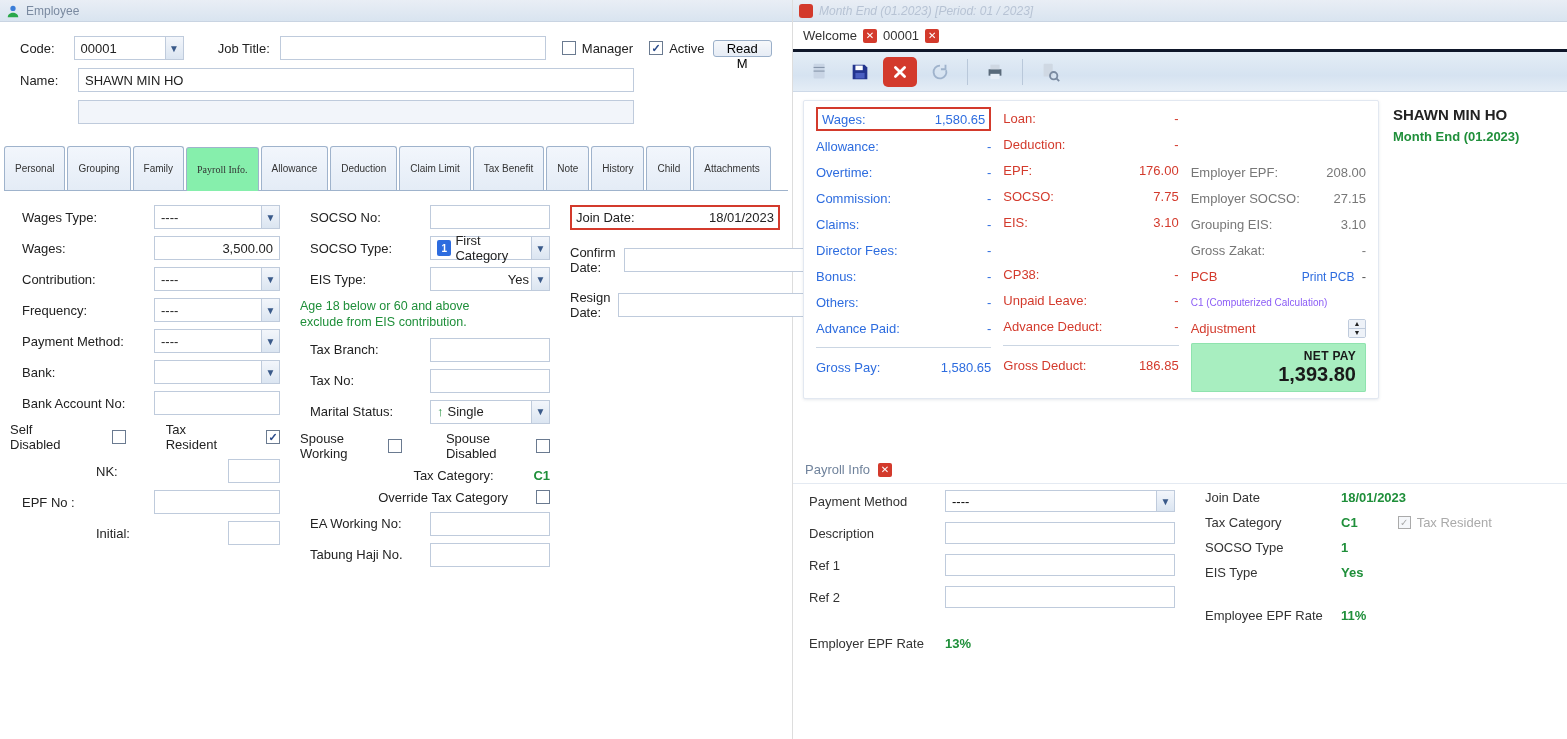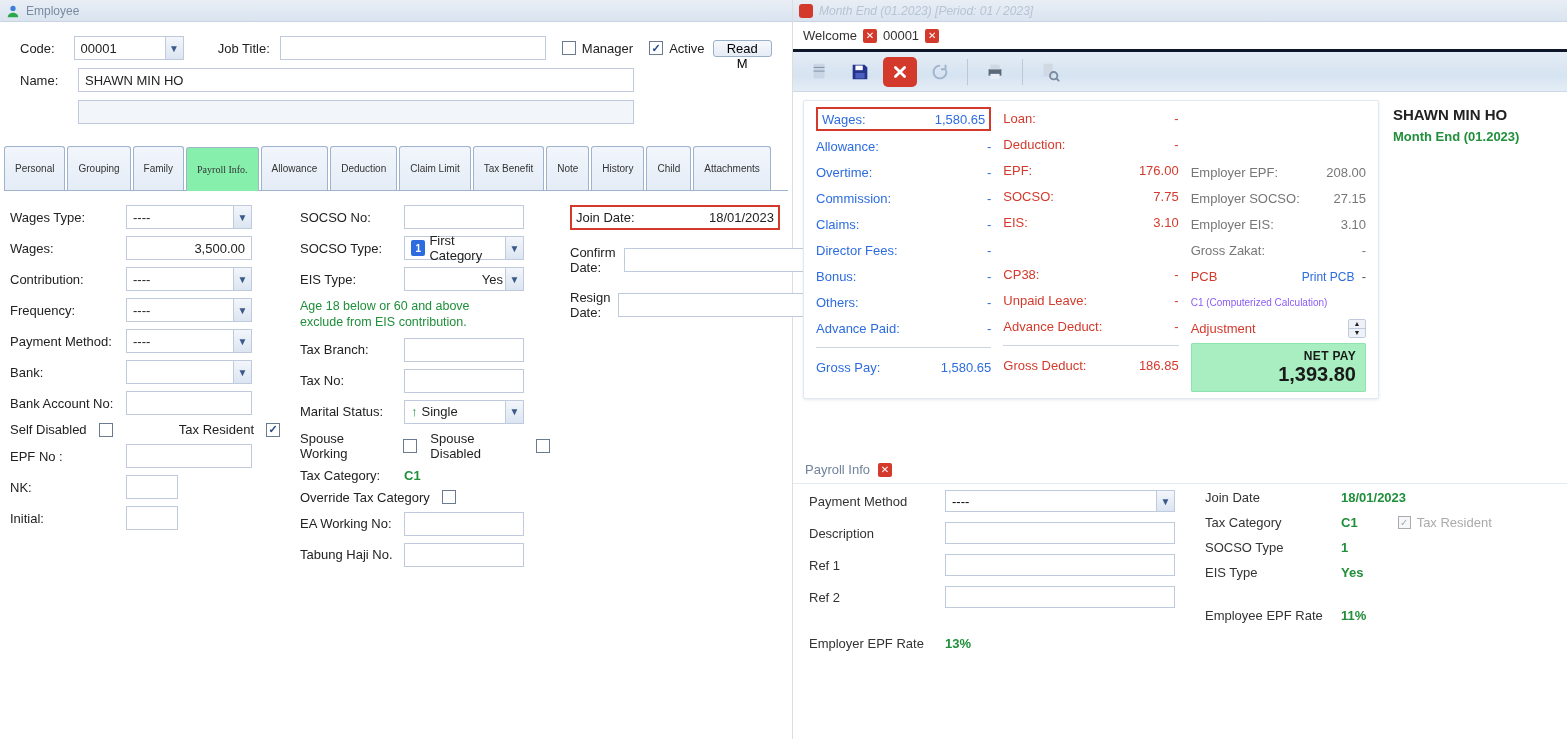--- a/index.html
+++ b/index.html
@@ -22,21 +22,21 @@
   .combo .inp { padding-right:20px; }
   .combo .caret { position:absolute; right:1px; top:1px; bottom:1px; width:18px; display:flex; align-items:center; justify-content:center; background:linear-gradient(#f3f6fb,#dbe5f1); border-left:1px solid #bfcbdc; font-size:10px; color:#3a5a8a;}
   .chk { display:inline-flex; align-items:center; gap:6px; margin-left:8px;}
   .chk .box { width:14px; height:14px; border:1px solid #6a7a90; background:#fff; display:flex; align-items:center; justify-content:center; font-size:11px; color:#2a4a8a; font-weight:bold;}
   .btn-read { height:17px; background:linear-gradient(#f6f8fb,#e6ecf5); border:1px solid #9aafc9; border-radius:3px; padding:0 8px; font-size:13px;}
   .tabs { display:flex; gap:2px; margin:6px 4px 0 4px; border-bottom:1px solid #9fb3cc; padding:0 0 0 0;}
   .tab { padding:16px 10px; background:linear-gradient(#f2f6fc,#e4ecf6); border:1px solid #9fb3cc; border-bottom:none; border-radius:3px 3px 0 0; font-size:10px; color:#333; cursor:pointer;}
   .tab.active { background:#86efac; position:relative; top:1px;font-family:Liberation Serif, serif; }
   .panel { border:0px solid #9fb3cc; padding:14px 10px; display:flex; gap:20px;}
   .col { display:flex; flex-direction:column; gap:7px; }
-  .col .line { display:flex; align-items:center; gap:4px; }
+  .col .line { display:flex; align-items:center; gap:20px;justify-content:flex-end; }
   .lab { width:112px; display:inline-block; }
   .lab2 { width:100px; display:inline-block; }
   .inp-s { width:126px; }
   .inp-right { text-align:right; }
   .green { color:#1f8f3a; }
   .note-green { color:#1f8f3a; font-size:12.5px; line-height:1.3; max-width:210px;}
   .socso-icon { width:16px; height:16px; background:#2d6cdf; color:#fff; font-size:10px; font-weight:bold; display:inline-flex; align-items:center; justify-content:center; border-radius:2px; margin-right:4px;}
   .arrow-up { color:#1f8f3a; font-weight:bold; margin-right:4px;}
   .hl-red { border:2px solid #d33a2c; padding:3px 4px; background:#fff;}
   .dates .drow { display:flex; align-items:center; gap:8px; margin-bottom:8px;}
@@ -199,26 +199,26 @@
           <span class="chk">
               <span class="box"></span>
             </span>
           <span style="flex:1"></span>
           <span>Tax Resident</span>
           <span class="chk">
               <span class="box">✓</span>
             </span>
         </div>
         <div class="line">
+            <span class="lab">NK:</span>
+            <input class="inp" style="width: 52px;">
+          </div>
+        <div class="line">
             <span class="lab">EPF No :</span>
             <input class="inp inp-s" style="">
-          </div>
-        <div class="line">
-            <span class="lab">NK:</span>
-            <input class="inp" style="width: 52px;">
           </div>
         <div class="line">
             <span class="lab">Initial:</span>
             <input class="inp" style="width: 52px;">
           </div>
       </div>
 
       <div class="col" style="width:250px">
         <div class="line">
             <span class="lab2">SOCSO No:</span>
@@ -462,21 +462,21 @@
             <div class="kv" style="height:22px"></div>
             <div class="kv gray">
                 <span class="k">Employer EPF:</span>
                 <span class="v">208.00</span>
               </div>
             <div class="kv gray">
                 <span class="k">Employer SOCSO:</span>
                 <span class="v">27.15</span>
               </div>
             <div class="kv gray">
-                <span class="k">Employer EIS:</span>
+                <span class="k">Grouping EIS:</span>
                 <span class="v">3.10</span>
               </div>
             <div class="kv gray">
                 <span class="k">Gross Zakat:</span>
                 <span class="v dash">-</span>
               </div>
             <div class="kv pcb-link">
                 <span class="k">PCB</span>
                 <span class="v"><a href="#">Print PCB</a>&nbsp;&nbsp;<span class="dash">-</span></span>
               </div>

